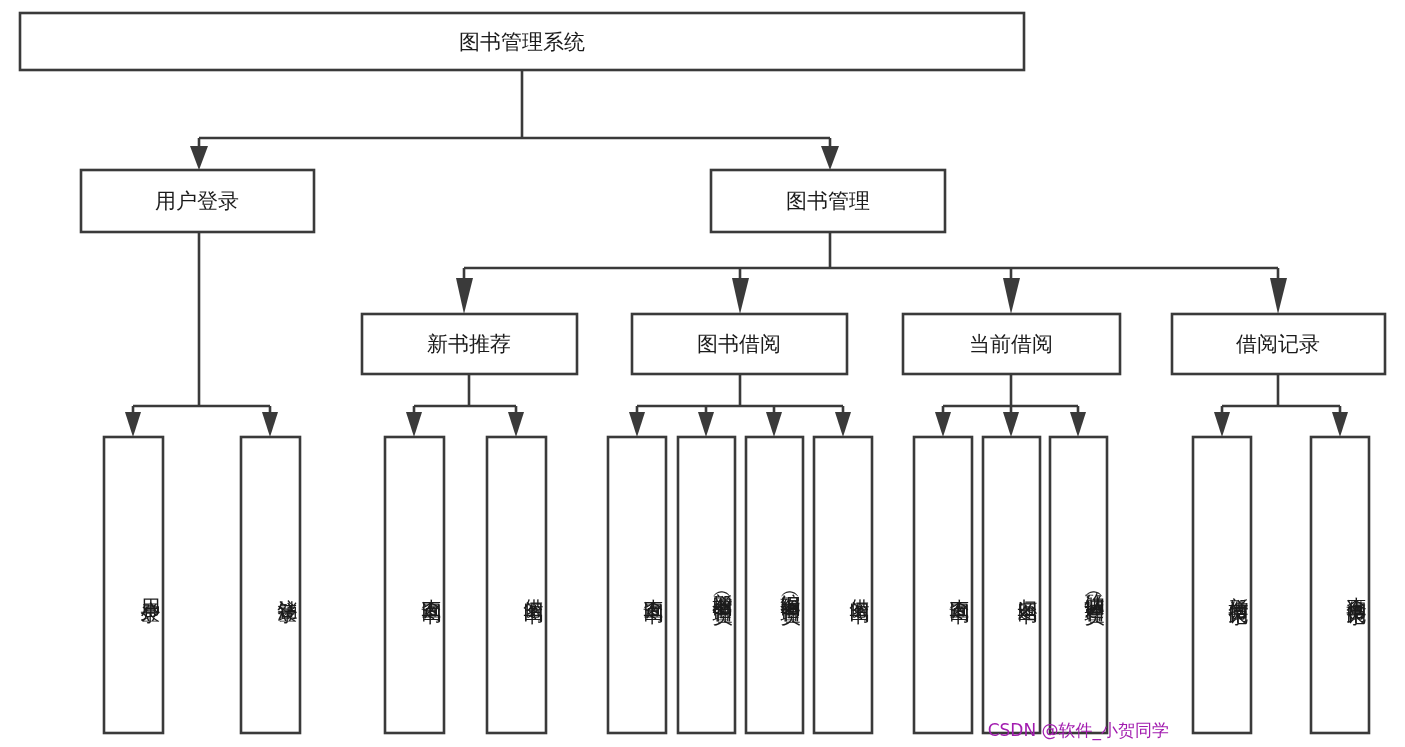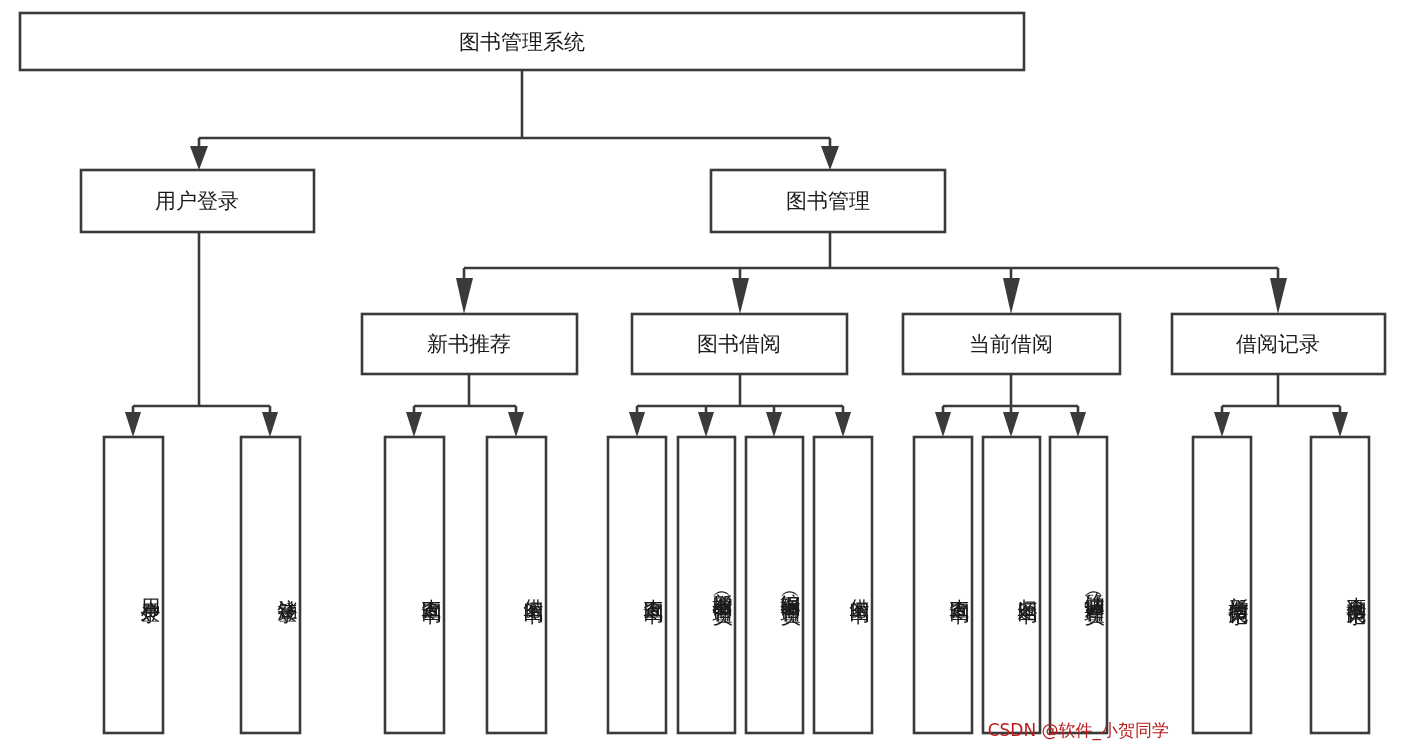--- a/index.html
+++ b/index.html
@@ -64,21 +64,21 @@
     justify-content: center;
     white-space: nowrap;
     pointer-events: none;
   }
   .watermark {
     position: absolute;
     right: 8px;
     bottom: 5px;
     font-family: "DejaVu Sans", "Liberation Sans", sans-serif;
     font-size: 17px;
-    color: #b91c1c;
+    color: #a21caf;
     white-space: nowrap;
     margin-top: 24px;
   }
 </style>
 </head>
 <body>
 
 <div id="diagram-root">
 
   <svg class="diagram-canvas" viewBox="0 0 1405 747" xmlns="http://www.w3.org/2000/svg">

